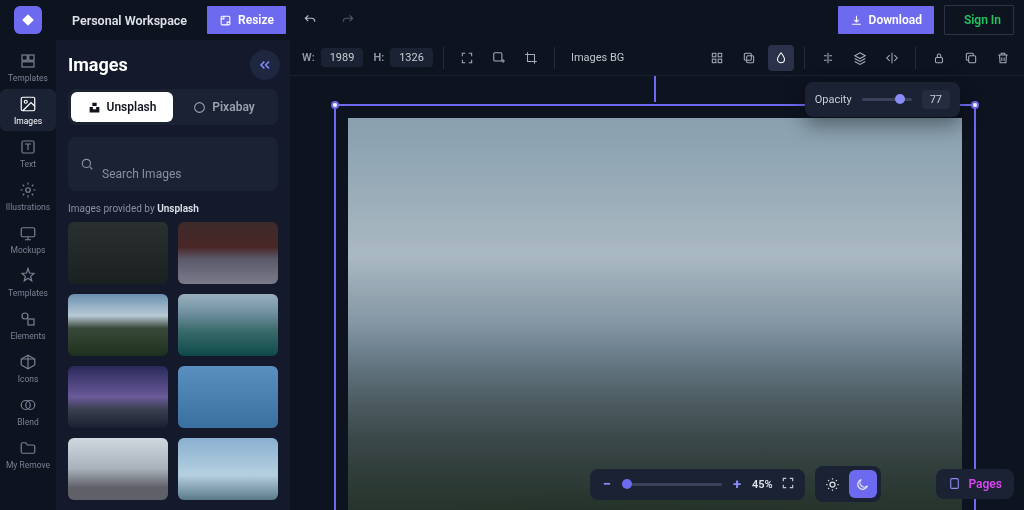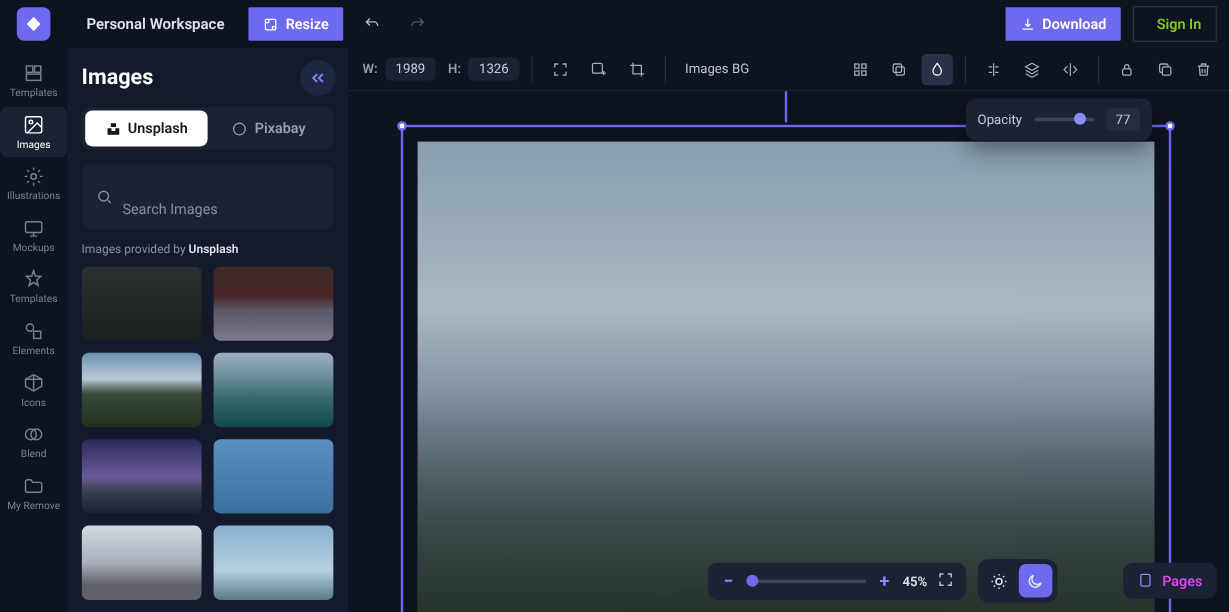--- a/index.html
+++ b/index.html
@@ -10,21 +10,21 @@
   .topbar { display: flex; align-items: center; height: 40px; padding: 0 10px 0 0; background: #0e1320; gap: 10px; }
   .logo-box { width: 28px; height: 28px; border-radius: 6px; background: #6e6af0; display:flex;align-items:center;justify-content:center; margin-left:14px; }
   .logo-box svg { width: 14px; height: 14px; fill: #fff; }
   .workspace-name { font-size: 12.5px; font-weight: 600; color: #dfe2ea; margin-left: 20px; margin-right: 10px; }
   .btn { display: inline-flex; align-items: center; gap: 6px; border: none; cursor: pointer; font-size: 12px; font-weight: 600; border-radius: 1px; padding: 7px 12px; }
   .btn-resize { background: #6e6af0; color: #fff; }
   .icon-btn { width: 28px; height: 28px; display:flex;align-items:center;justify-content:center; color:#b6bac4; cursor:pointer; border-radius:4px;}
   .icon-btn svg{ width:14px;height:14px; stroke:currentColor; fill:none; stroke-width:2;}
   .spacer { flex: 1; }
   .btn-download { background:#6e6af0; color:#fff; }
-  .btn-signin { background:transparent; color:#84cc16; border:1px solid #2c3346;padding-left:19px; }
+  .btn-signin { background:transparent; color:#22c55e; border:1px solid #2c3346;padding-left:19px; }
 
   
   .body { flex:1; display:flex; min-height:0; }
 
   
   .rail { width:56px; background:#0e1320; display:flex; flex-direction:column; align-items:center; padding-top:6px; gap:1px;}
   .rail-item { width:56px; display:flex; flex-direction:column; align-items:center; gap:3px; padding:6px 0 5px; font-size:8.5px; color:#7b8194; cursor:pointer; border-radius:6px;}
   .rail-item.active { background:#1b2233; color:#fff; }
   .rail-item svg { width:18px; height:18px; stroke:currentColor; fill:none; stroke-width:1.6;}
   .rail-item.active svg { stroke:#fff; }
@@ -155,20 +155,27 @@
       <div class="rail-item active">
           <svg viewBox="0 0 24 24">
             <rect x="3" y="3" width="18" height="18" rx="2"></rect>
             <circle cx="9" cy="9" r="2"></circle>
             <path d="M21 15l-5-5L5 21"></path>
           </svg>
           <span>Images</span>
         </div>
       <div class="rail-item">
           <svg viewBox="0 0 24 24">
+            <rect x="4" y="4" width="16" height="16" rx="2"></rect>
+            <path d="M8 8h8M12 8v8"></path>
+          </svg>
+          <span>Text</span>
+        </div>
+      <div class="rail-item">
+          <svg viewBox="0 0 24 24">
             <circle cx="12" cy="12" r="3"></circle>
             <path d="M12 2v3M12 19v3M2 12h3M19 12h3M5 5l2 2M17 17l2 2M17 7l2-2M5 19l2-2"></path>
           </svg>
           <span>Illustrations</span>
         </div>
       <div class="rail-item">
           <svg viewBox="0 0 24 24">
             <rect x="3" y="5" width="18" height="12" rx="2"></rect>
             <path d="M8 21h8M12 17v4"></path>
           </svg>

